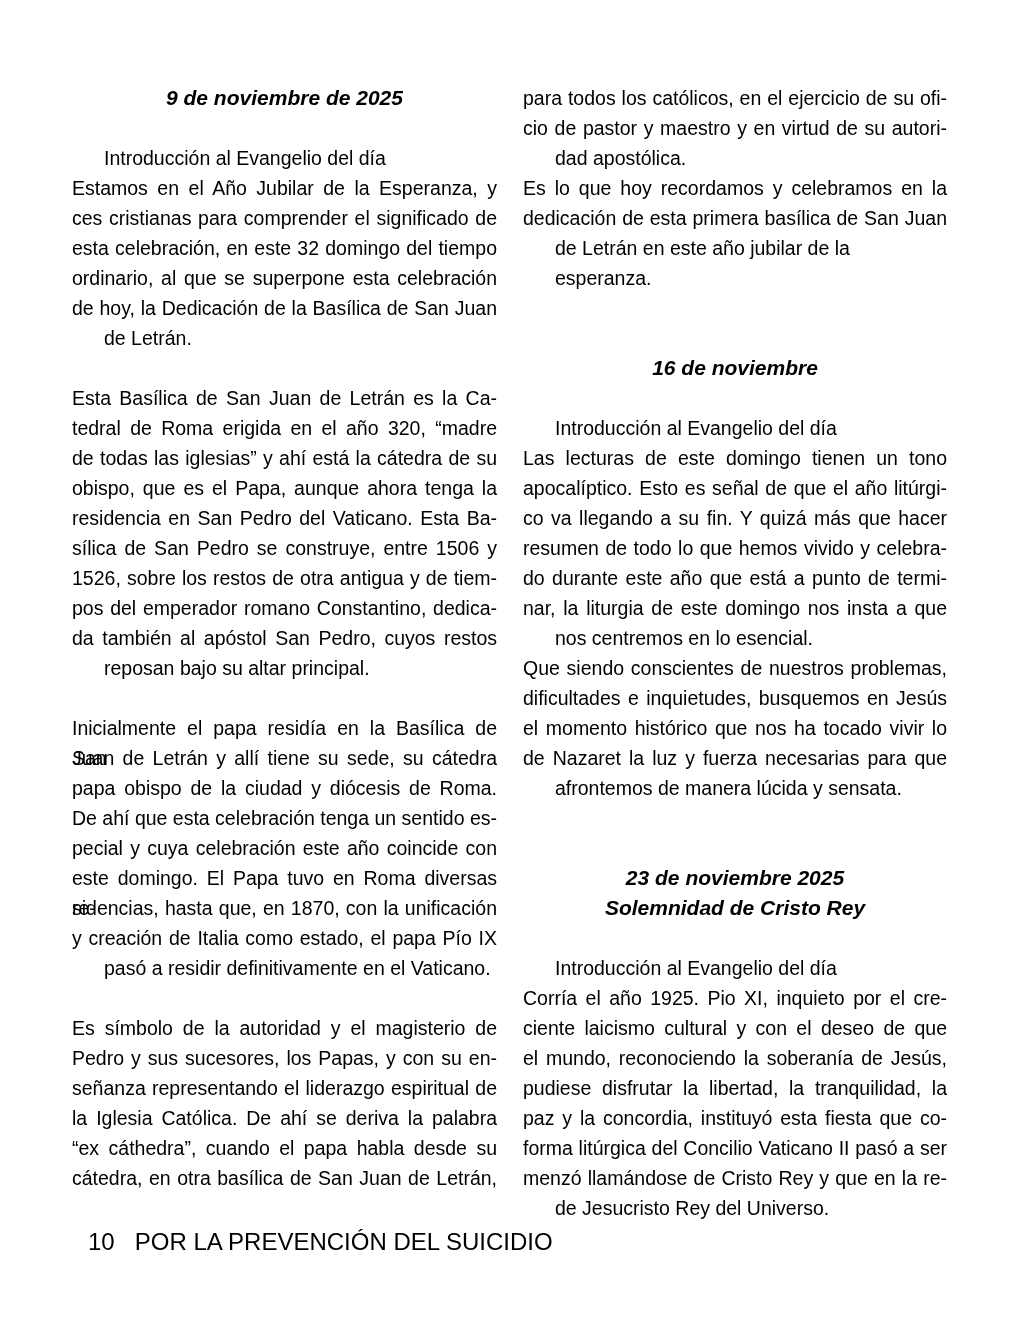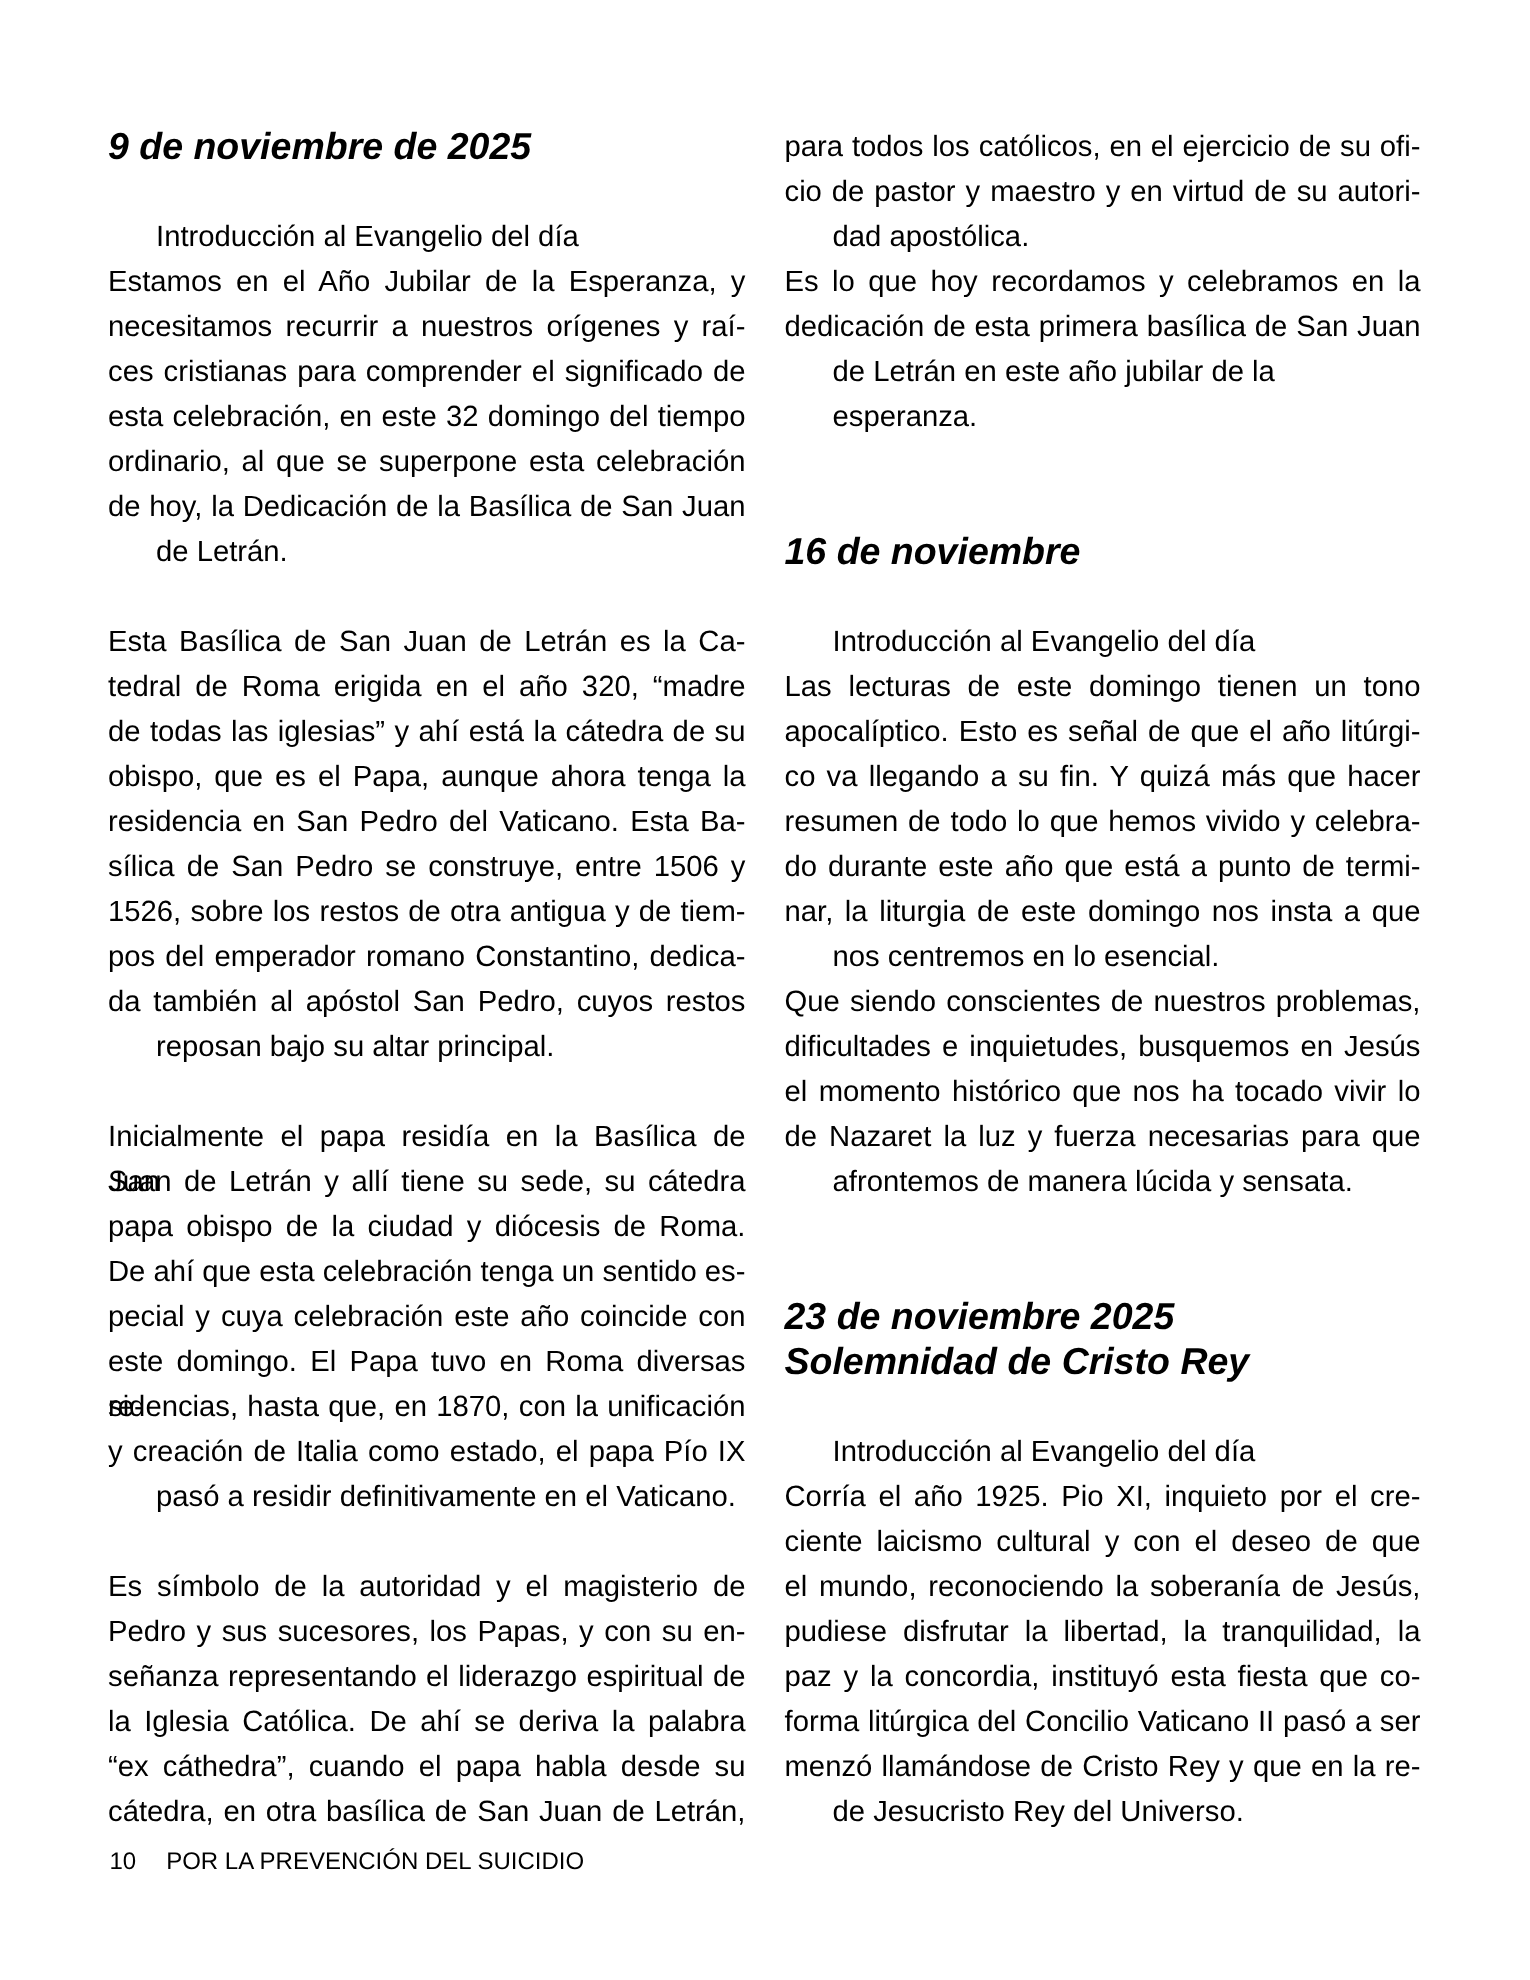--- a/index.html
+++ b/index.html
@@ -35,45 +35,44 @@
     text-align-last: justify;
     -moz-text-align-last: justify;
   }
   .line.left {
     text-align: left;
     margin-left: 32px;
   }
   .line.heading {
     font-weight: 700;
     font-style: italic;
-    font-size: 25px;
-    text-align: left;
+    font-size: 21px;
+    text-align: center;
   }
   .line.blank {  }
   .footer {
     position: absolute;
-    left: 73px;
+    left: 88px;
     top: 1227px;
     height: 30px;
     line-height: 30px;
-    font-size: 16px;
+    font-size: 24px;
     white-space: nowrap;
   }
   .footer .footer-title { margin-left: 20px; }
 </style>
 </head>
 <body>
 
 <div class="page">
   <div class="column column-left">
       <div class="line heading">9 de noviembre de 2025</div>
       <div class="line blank"></div>
       <div class="line left">Introducción al Evangelio del día</div>
       <div class="line just">Estamos en el Año Jubilar de la Esperanza, y</div>
-      <div class="line just">necesitamos recurrir a nuestros orígenes y raí-</div>
       <div class="line just">ces cristianas para comprender el significado de</div>
       <div class="line just">esta celebración, en este 32 domingo del tiempo</div>
       <div class="line just">ordinario, al que se superpone esta celebración</div>
       <div class="line just">de hoy, la Dedicación de la Basílica de San Juan</div>
       <div class="line left">de Letrán.</div>
       <div class="line blank"></div>
       <div class="line just">Esta Basílica de San Juan de Letrán es la Ca-</div>
       <div class="line just">tedral de Roma erigida en el año 320, “madre</div>
       <div class="line just">de todas las iglesias” y ahí está la cátedra de su</div>
       <div class="line just">obispo, que es el Papa, aunque ahora tenga la</div>

